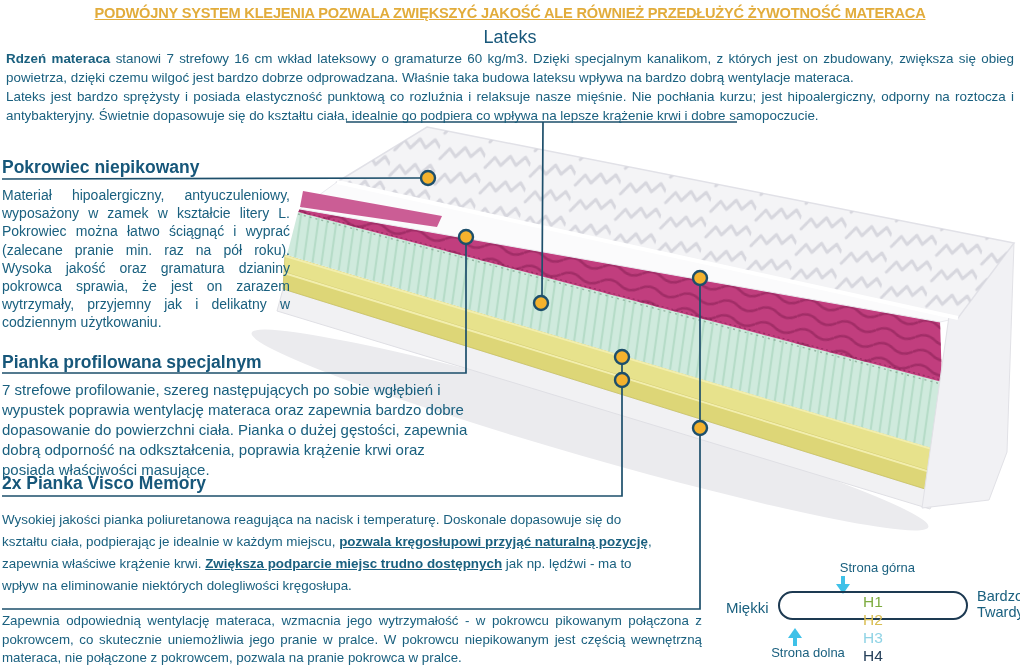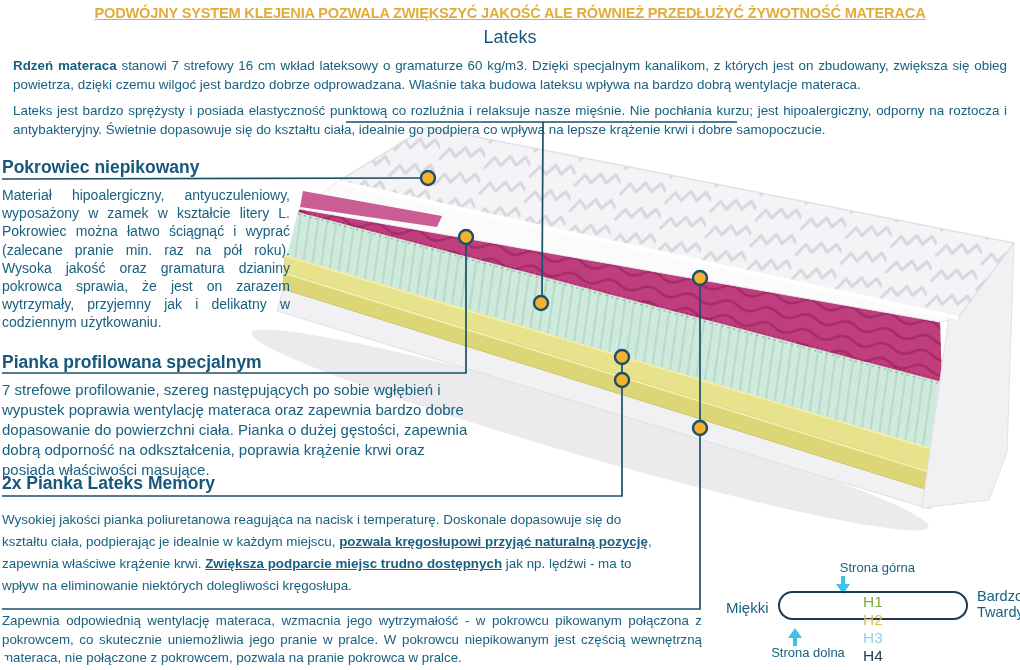--- a/index.html
+++ b/index.html
@@ -1,32 +1,32 @@
 <!DOCTYPE html>
 <html><head>
 <meta charset="utf-8">
 <style>
   html,body{margin:0;padding:0;background:#ffffff;}
   .stage{
     position:relative;width:1020px;height:670px;overflow:hidden;background:#ffffff;
-    font-family:"Liberation Sans","DejaVu Sans",sans-serif;color:#1A607F;border-radius:29px;
+    font-family:"Liberation Sans","DejaVu Sans",sans-serif;color:#1A607F;
   }
   .abs{position:absolute;}
 
   .banner{
     top:5px;left:0;right:0;text-align:center;
     font-size:14.6px;font-weight:bold;letter-spacing:-0.2px;
     color:#E2AC3B;text-decoration:underline;
   }
   .lateks-title{
     top:27px;left:0;right:0;text-align:center;
     font-size:18px;font-weight:normal;color:#17577A;
   }
   .lateks-text{top:49px;left:5px;width:1010px;font-size:13.4px;line-height:18.6px;text-align:justify;}
-  .lateks-text p{margin:8px;}
+  .lateks-text p{margin:1px;}
 
   .sec-title{font-size:17.5px;font-weight:bold;color:#17577A;white-space:nowrap;}
   .pokrowiec-title{left:2px;top:157px;}
   .pokrowiec-body{left:2px;top:186px;width:288px;font-size:14px;line-height:18.2px;text-align:justify;}
   .pianka-title{left:2px;top:352px;}
   .pianka-body{left:2px;top:380px;width:478px;font-size:15px;line-height:20px;}
   .visco-title{left:2px;top:473px;}
   .visco-body{left:2px;top:500px;width:652px;font-size:13.4px;line-height:22px;margin-top:9px;}
   .visco-body b{text-decoration:underline;}
   .wlokno-title{left:2px;top:588px;}
@@ -121,21 +121,21 @@
     <p><b>Rdzeń materaca</b><span> stanowi 7 strefowy 16 cm wkład lateksowy o gramaturze 60 kg/m3. Dzięki specjalnym kanalikom, z których jest on zbudowany, zwiększa się obieg powietrza, dzięki czemu wilgoć jest bardzo dobrze odprowadzana. Właśnie taka budowa lateksu wpływa na bardzo dobrą wentylacje materaca.</span></p>
     <p>Lateks jest bardzo sprężysty i posiada elastyczność punktową co rozluźnia i relaksuje nasze mięśnie. Nie pochłania kurzu; jest hipoalergiczny, odporny na roztocza i antybakteryjny. Świetnie dopasowuje się do kształtu ciała, idealnie go podpiera co wpływa na lepsze krążenie krwi i dobre samopoczucie.</p>
   </div>
 
   <div class="abs sec-title pokrowiec-title">Pokrowiec niepikowany</div>
   <div class="abs pokrowiec-body">Materiał hipoalergiczny, antyuczuleniowy, wyposażony w zamek w kształcie litery L. Pokrowiec można łatwo ściągnąć i wyprać (zalecane pranie min.  raz na pół roku). Wysoka jakość oraz gramatura dzianiny pokrowca sprawia, że jest on zarazem wytrzymały, przyjemny jak i delikatny w codziennym użytkowaniu.</div>
 
   <div class="abs sec-title pianka-title">Pianka profilowana specjalnym</div>
   <div class="abs pianka-body">7 strefowe profilowanie, szereg następujących po sobie wgłębień i wypustek poprawia wentylację materaca oraz zapewnia bardzo dobre dopasowanie do powierzchni ciała. Pianka o dużej gęstości, zapewnia dobrą odporność na odkształcenia, poprawia krążenie krwi oraz posiada właściwości masujące.</div>
 
-  <div class="abs sec-title visco-title">2x Pianka Lateks Memory</div>
+  <div class="abs sec-title visco-title">2x Pianka Visco Memory</div>
   <div class="abs visco-body">
     <span>Wysokiej jakości pianka poliuretanowa reagująca na nacisk i temperaturę. Doskonale dopasowuje się do kształtu ciała, podpierając je idealnie w każdym miejscu, </span><b>pozwala kręgosłupowi przyjąć naturalną pozycję</b><span>, zapewnia właściwe krążenie krwi. </span><b>Zwiększa podparcie miejsc trudno dostępnych</b><span> jak np. lędźwi - ma to wpływ na eliminowanie niektórych dolegliwości kręgosłupa.</span>
   </div>
 
   <div class="abs wlokno-body">Zapewnia odpowiednią wentylację materaca, wzmacnia jego wytrzymałość - w pokrowcu pikowanym połączona z pokrowcem, co skutecznie uniemożliwia jego pranie w pralce. W pokrowcu niepikowanym jest częścią wewnętrzną materaca, nie połączone z pokrowcem, pozwala na pranie pokrowca w pralce.</div>
 
   <div class="abs scale-top-label">Strona górna</div>
   <svg class="abs arrow-down" width="14" height="18">
     <rect x="5" y="0" width="4" height="9" fill="#3FC1E8"></rect>
     <polygon points="0,8 14,8 7,18" fill="#3FC1E8"></polygon>

